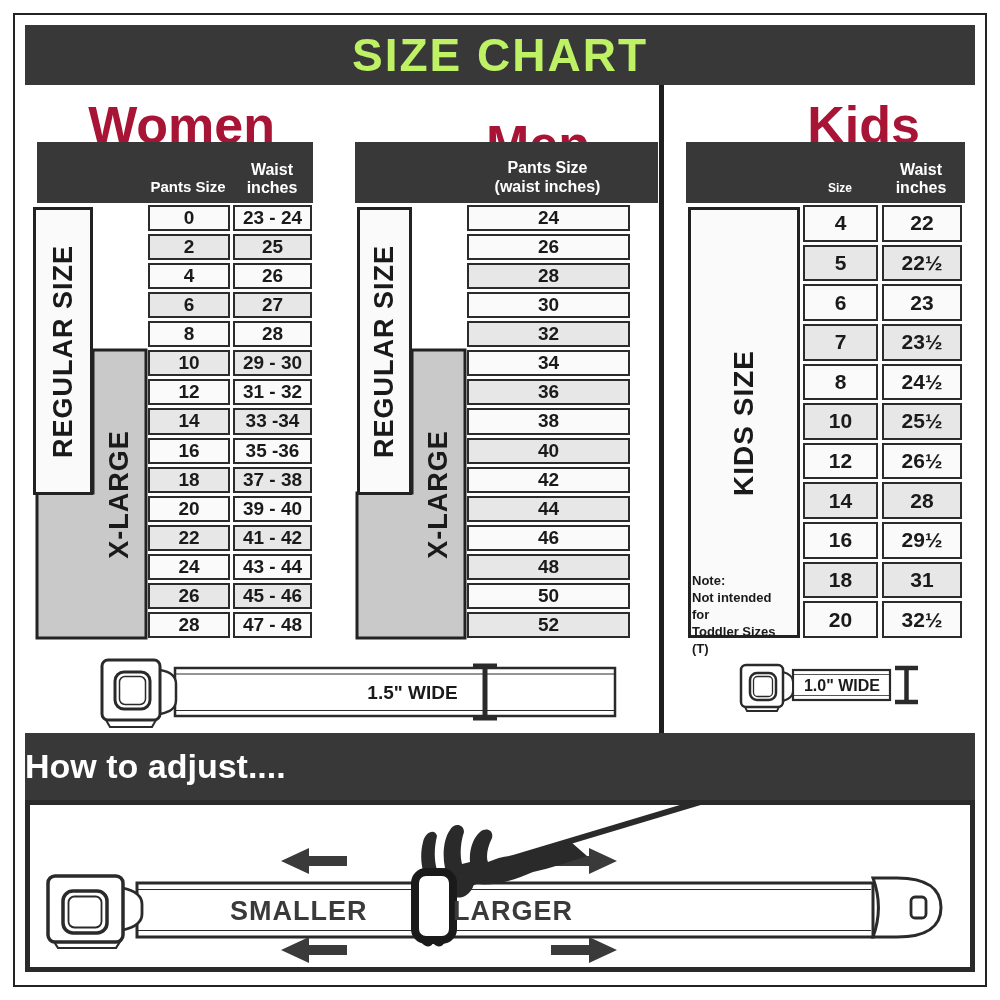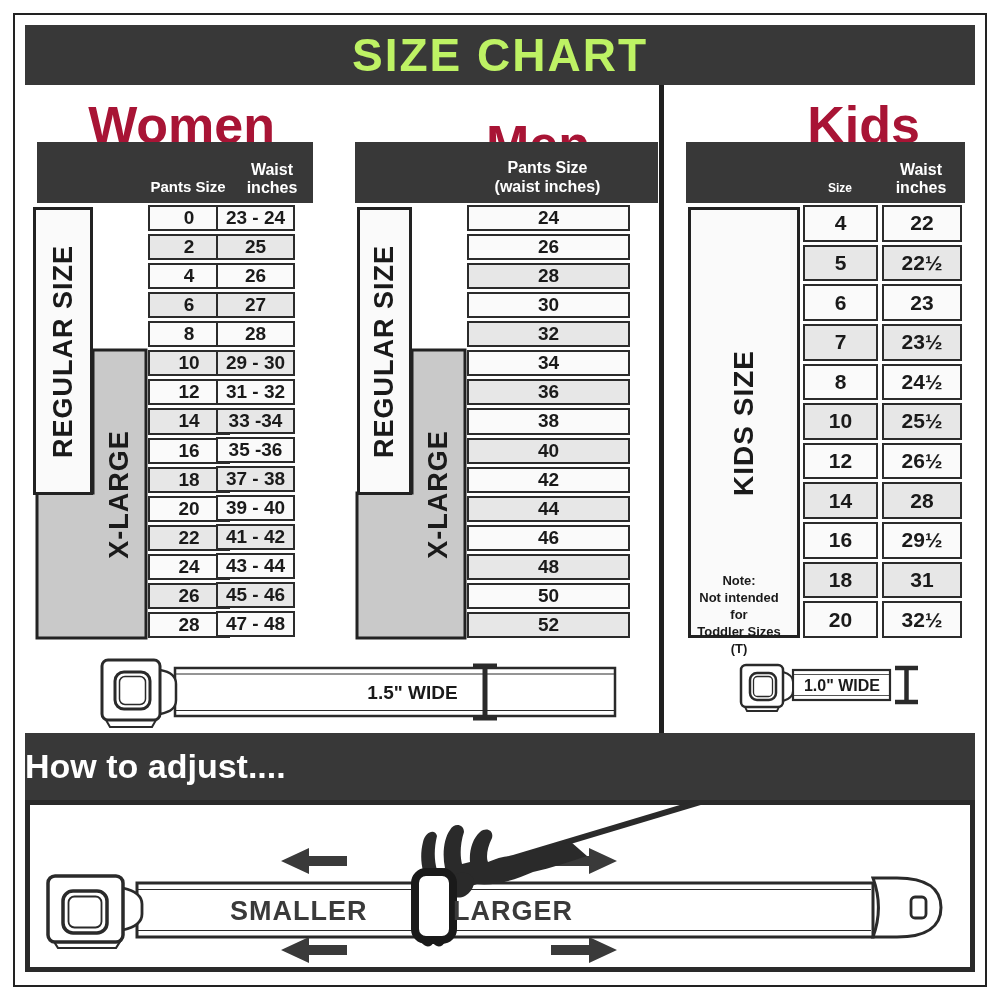--- a/index.html
+++ b/index.html
@@ -32,29 +32,29 @@
   .vlabel { display:flex; align-items:center; justify-content:center; }
   .vlabel > span { transform:rotate(-90deg); white-space:nowrap; font-weight:bold;
                    color:#1a1a1a; letter-spacing:1px; }
 
   .col { display:grid; gap:3px; }
   .cell { border:2px solid #2b2b2b; background:#FAFAFA; box-sizing:border-box;
           display:flex; align-items:center; justify-content:center; font-weight:bold; }
   .col-15 { grid-template-rows:repeat(15,1fr); font-size:19px; }
   .col-11 { grid-template-rows:repeat(11,1fr); font-size:21px; }
   .women-size  { left:148px; top:205px; width:82px; height:433px; }
-  .women-waist { left:216px; top:205px; width:79px; height:314px; }
+  .women-waist { left:233px; top:205px; width:79px; height:433px; }
   .men-col     { left:467px; top:205px; width:163px; height:433px; }
   .kids-size   { left:803px; top:205px; width:75px; height:433px; }
   .kids-waist  { left:882px; top:205px; width:80px; height:433px; }
   .women-size  .cell:nth-child(even), .women-waist .cell:nth-child(even),
   .kids-size   .cell:nth-child(even), .kids-waist  .cell:nth-child(even) { background:#E7E7E7; }
   .men-col .cell:nth-child(2n+3) { background:#E7E7E7; }
 
-  .note { left:692px; top:572px; width:94px; font-size:13px; font-weight:bold; line-height:17px;text-align:center; }
+  .note { left:692px; top:572px; width:94px; font-size:13px; font-weight:bold; line-height:17px; }
 
   .belt-label { text-align:center; font-weight:bold; }
   .adult-belt-label { left:340px; top:682px; width:145px; font-size:19px; }
   .kids-belt-label  { left:792px; top:677px; width:100px; font-size:16px; }
 
   .adjust-bar { left:25px; top:733px; width:950px; height:67px; background:#383838; color:#fff;
                 display:flex; align-items:center; box-sizing:border-box;
                 font-size:34px; font-weight:bold; }
   .adjust-box { left:25px; top:800px; width:950px; height:172px; border:5px solid #2a2a2a;
                 box-sizing:border-box; background:#fff; }

